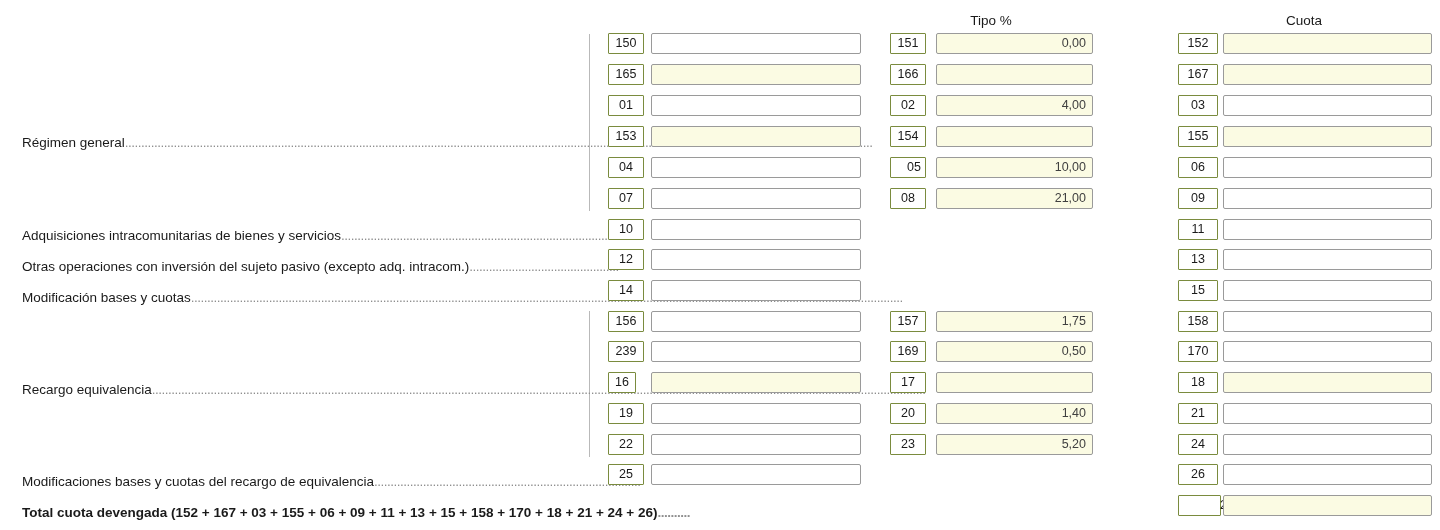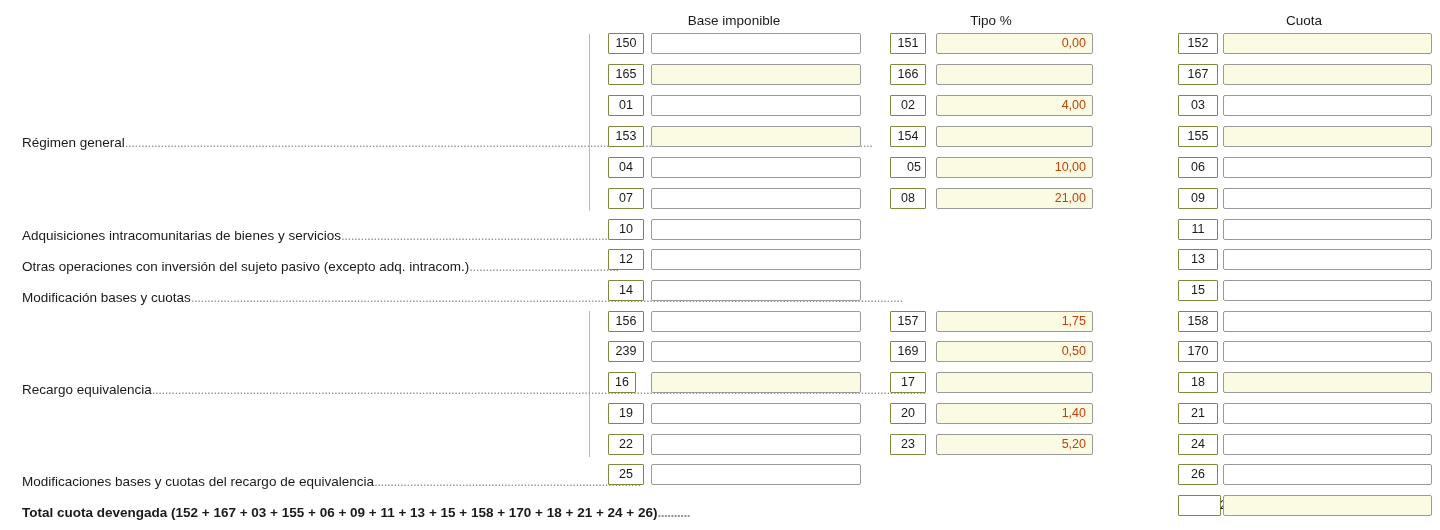--- a/index.html
+++ b/index.html
@@ -60,35 +60,34 @@
     border-radius: 1px;
   }
   .field {
     position: absolute;
     height: 21px;
     border: 1px solid #9a9a9a;
     border-radius: 2px;
     background: #ffffff;
     font-size: 12.5px;
     line-height: 19px;
-    color: #c2410c;
+    color: #404040;
     text-align: right;
     padding-right: 6px;
     white-space: nowrap;
     overflow: hidden;
   }
   .field.cream { background: #fbfbe3; }
   .field.white { background: #ffffff; }
 </style>
 </head>
 <body>
 
 <div id="sheet">
 
-  <div class="col-header" style="left:608px; top:13px; width:252px;">Base imponible</div>
   <div class="col-header" style="left:890px; top:13px; width:202px;">Tipo %</div>
   <div class="col-header" style="left:1178px; top:13px; width:252px;">Cuota</div>
 
   <div class="vrule" style="left:589px; top:34px; height:177px;"></div>
   <div class="vrule" style="left:589px; top:311px; height:146px;"></div>
 
   <div class="row-label" style="top:135px;">
     <span>Régimen general</span><span class="dots">......................................................................................................................................................................................................................................</span>
   </div>
 

